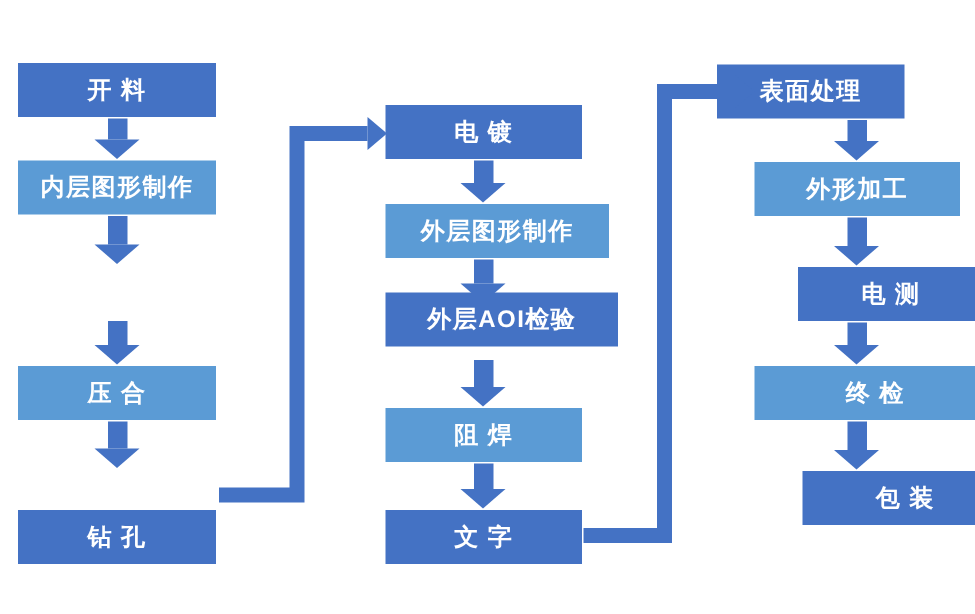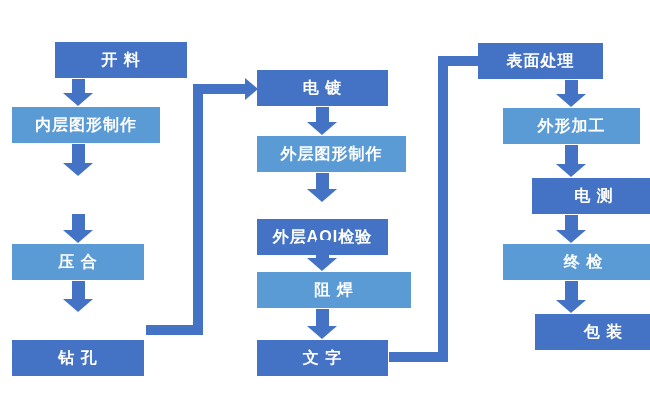--- a/index.html
+++ b/index.html
@@ -21,22 +21,22 @@
                 border-top:13px solid var(--arrow); }
   .overlay { position:absolute; left:0; top:0; pointer-events:none; }
   .connector-line { fill:none; stroke:var(--arrow); stroke-width:10; stroke-linejoin:miter; }
   .connector-head { fill:var(--arrow); }
 </style>
 </head>
 <body>
 
 <div class="canvas">
 
-  <div class="box dark" style="left:12px;top:42px;width:132px;margin-left:43px;">开 料</div>
-  <div class="box light" style="left:12px;top:107px;width:148px;">内层图形制作</div>
+  <div class="box dark" style="left:12px;top:42px;width:132px;">开 料</div>
+  <div class="box light" style="left:12px;top:107px;width:132px;">内层图形制作</div>
   <div class="box light" style="left:12px;top:244px;width:132px;">压 合</div>
   <div class="box dark" style="left:12px;top:313px;width:132px;margin-top:27px;">钻 孔</div>
 
   <div class="arr" style="left:63px;top:79px;height:27px;">
       <span class="shaft"></span>
       <span class="head"></span>
     </div>
   <div class="arr" style="left:63px;top:144px;height:32px;">
       <span class="shaft"></span>
       <span class="head"></span>
@@ -45,22 +45,22 @@
       <span class="shaft"></span>
       <span class="head"></span>
     </div>
   <div class="arr" style="left:63px;top:281px;height:31px;">
       <span class="shaft"></span>
       <span class="head"></span>
     </div>
 
   <div class="box dark" style="left:257px;top:70px;width:131px;">电 镀</div>
   <div class="box light" style="left:257px;top:136px;width:149px;">外层图形制作</div>
-  <div class="box dark" style="left:257px;top:219px;width:131px;">外层AOI检验</div>
-  <div class="box light" style="left:257px;top:272px;width:154px;">阻 焊</div>
+  <div class="box dark" style="left:257px;top:195px;width:155px;">外层AOI检验</div>
+  <div class="box light" style="left:257px;top:272px;width:131px;">阻 焊</div>
   <div class="box dark" style="left:257px;top:340px;width:131px;text-align:center;">文 字</div>
 
   <div class="arr" style="left:307px;top:107px;height:28px;">
       <span class="shaft"></span>
       <span class="head"></span>
     </div>
   <div class="arr" style="left:307px;top:173px;height:29px;">
       <span class="shaft"></span>
       <span class="head"></span>
     </div>

